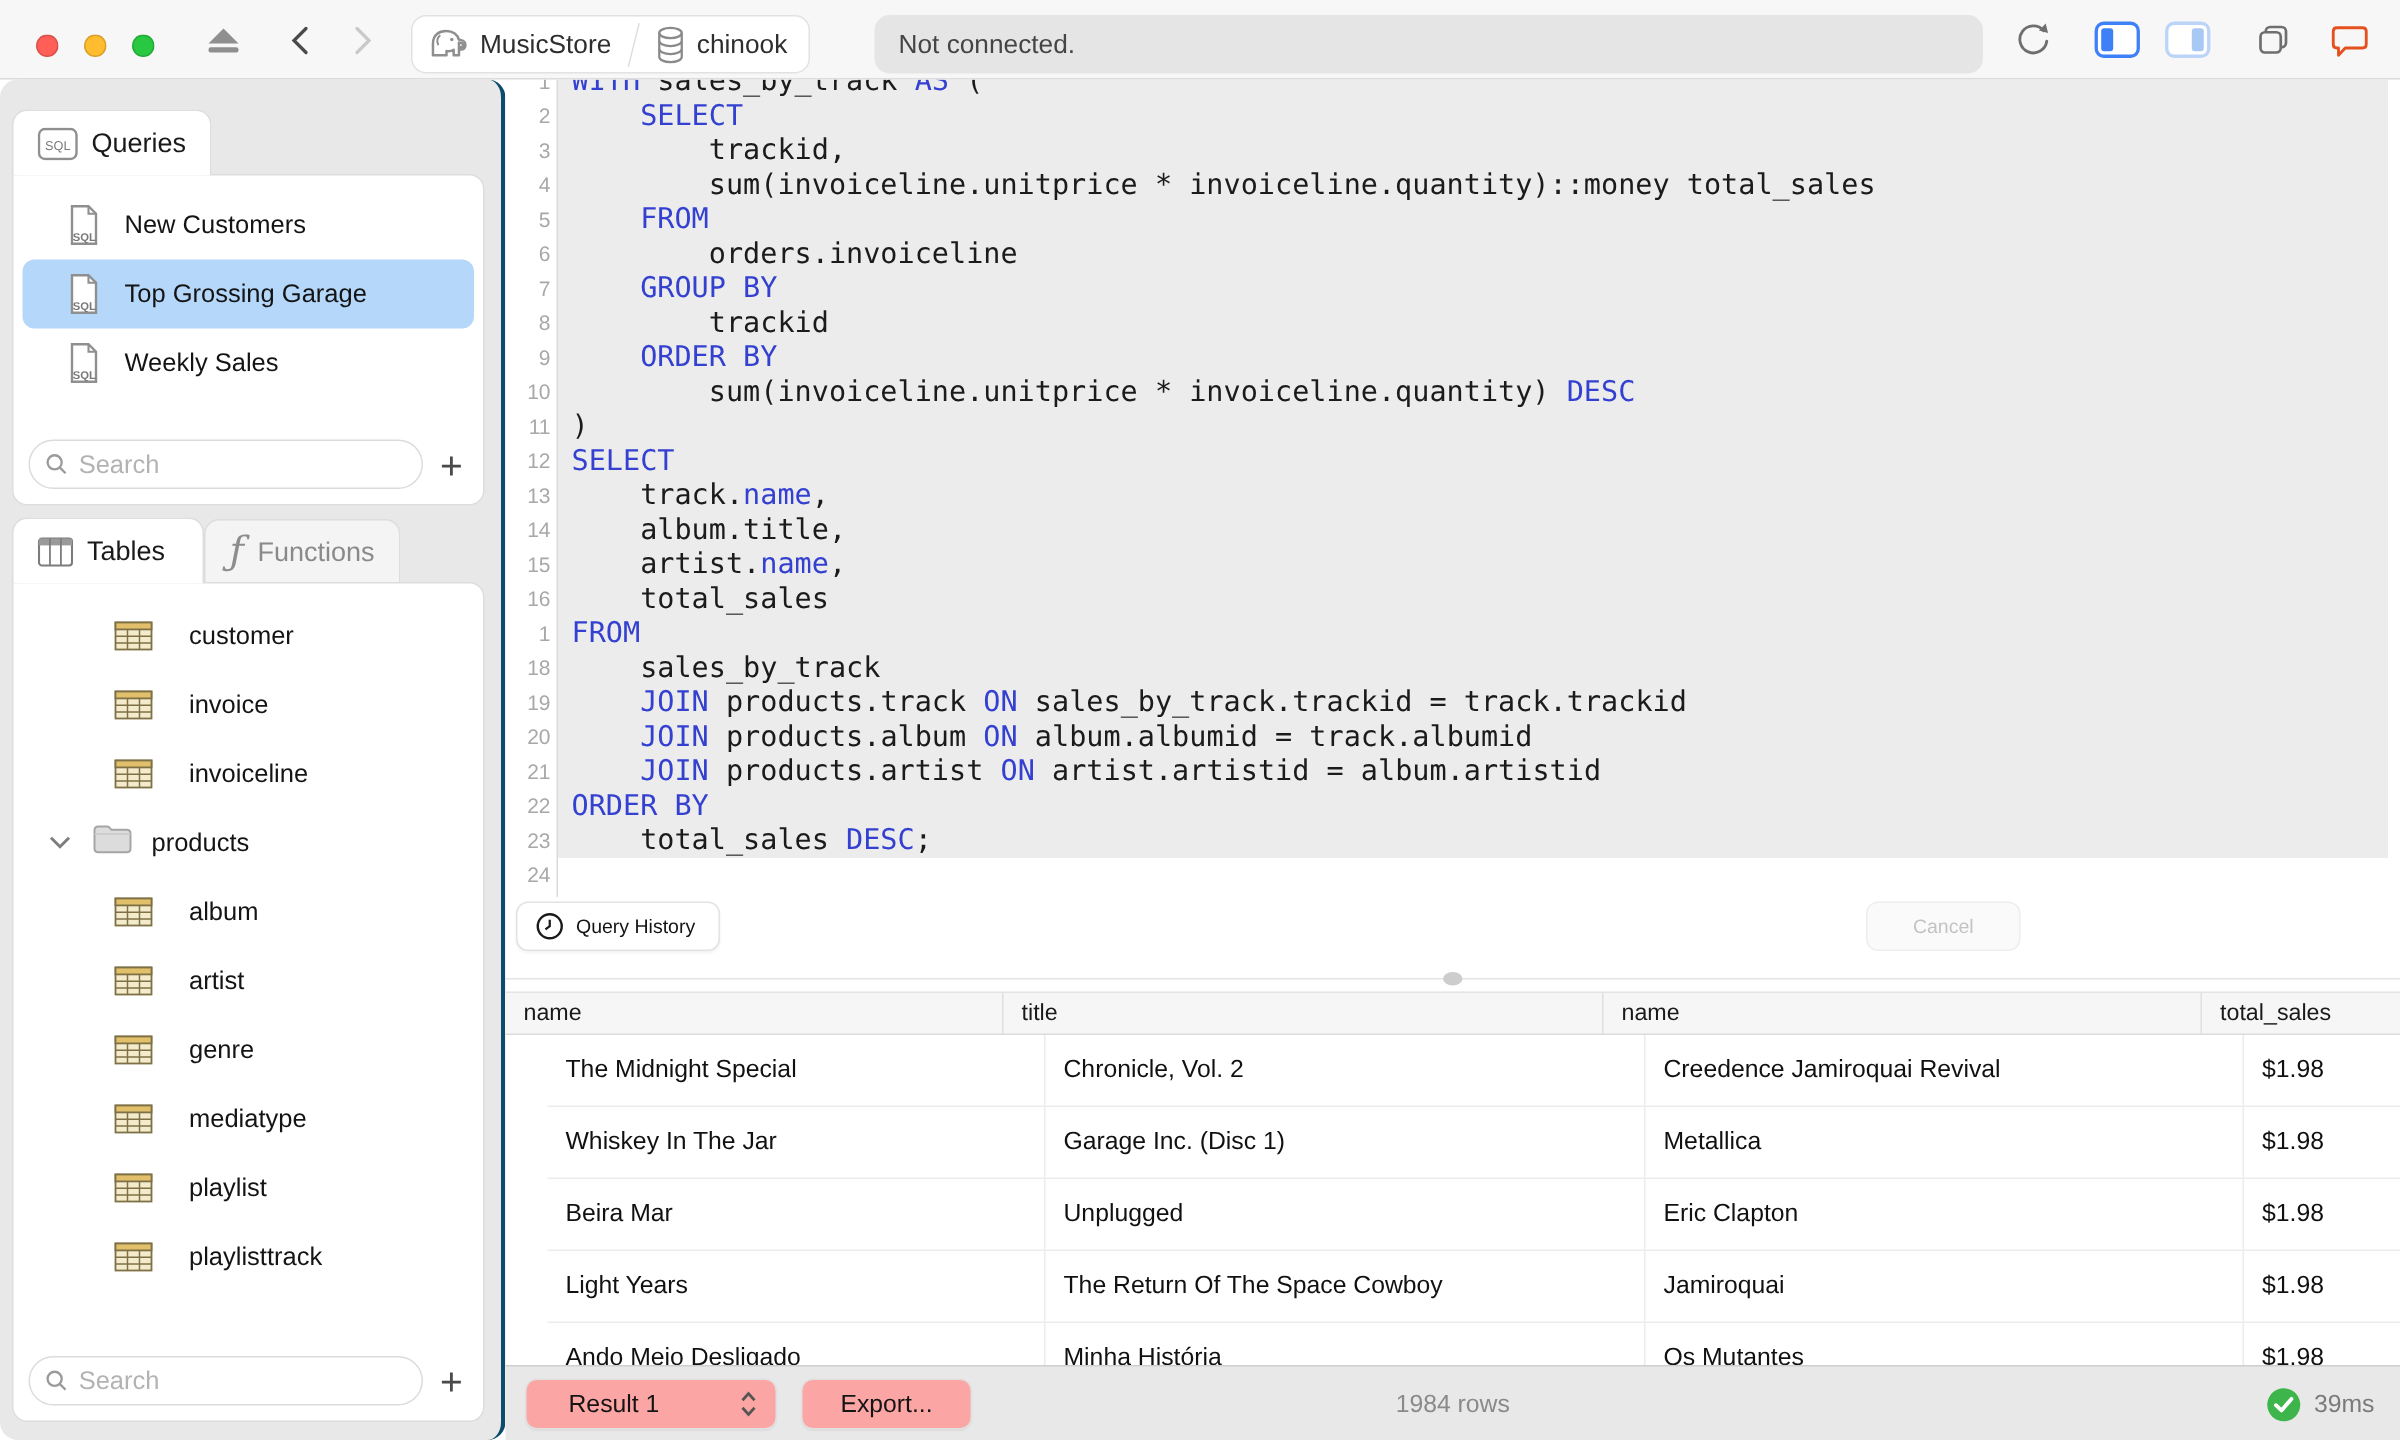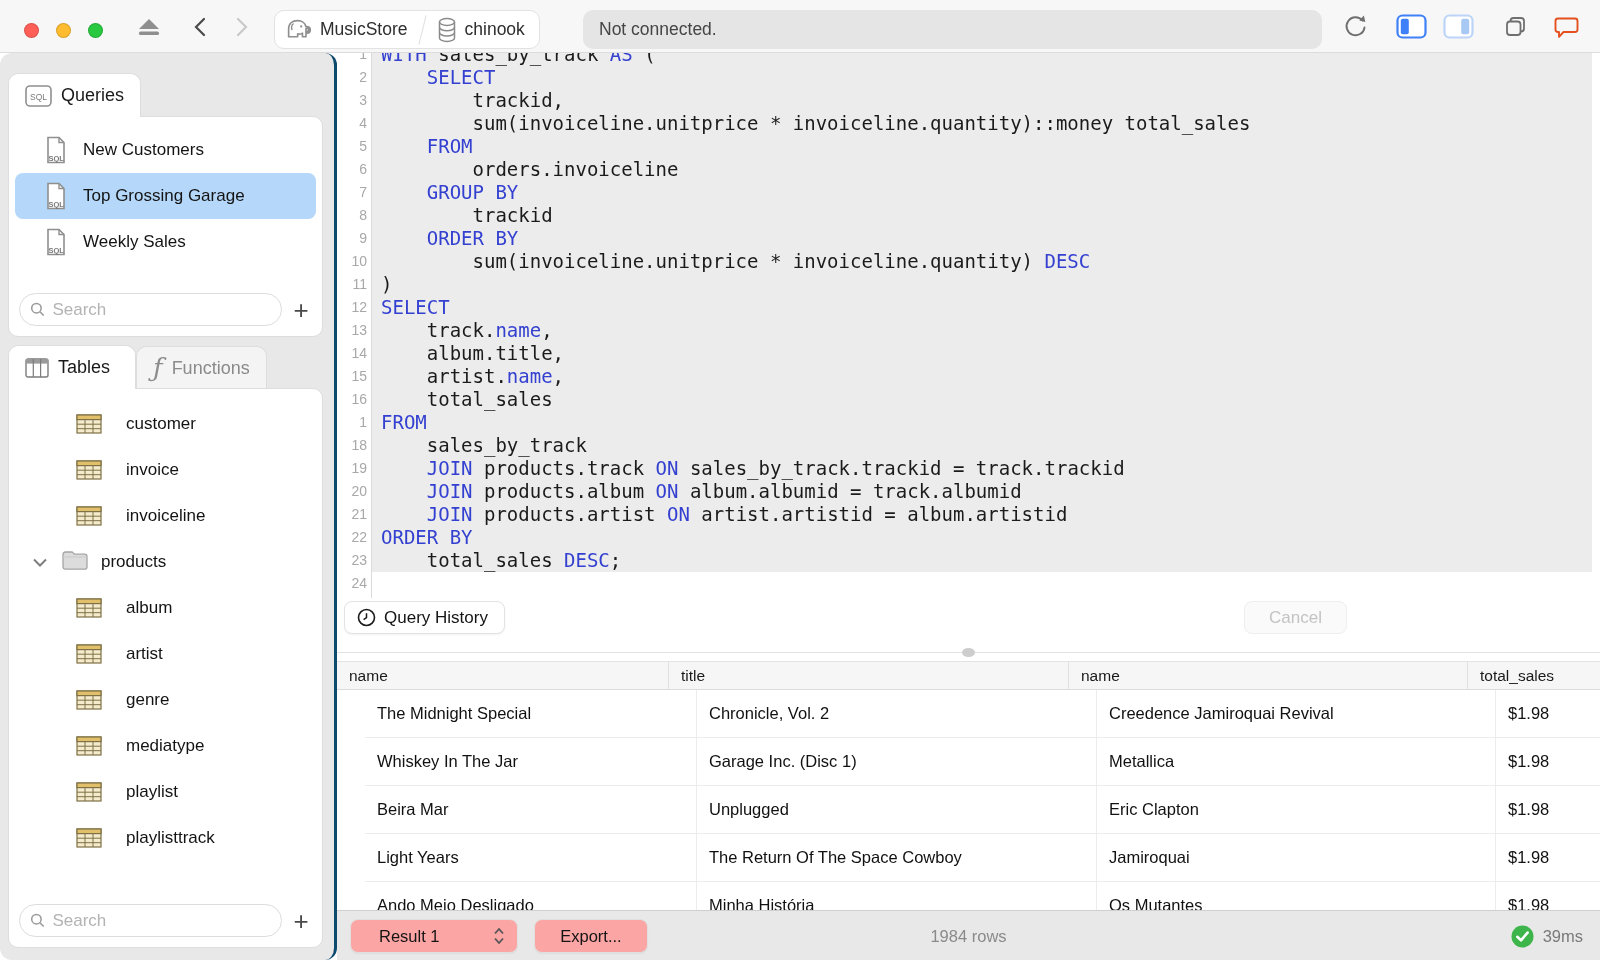--- a/index.html
+++ b/index.html
@@ -52,21 +52,21 @@
   .main{position:absolute;left:337px;top:53px;width:1263px;height:907px;background:#fff;}
   .editor{position:absolute;left:0;top:0;width:1263px;height:545px;overflow:hidden;}
   .stmt-highlight{position:absolute;left:35px;top:0;right:8px;height:519px;background:#ececec;}
   .gutter-line{position:absolute;left:34px;top:0;width:1px;height:545px;background:#dadada;}
   .gutter{position:absolute;left:0;top:-10px;width:30px;text-align:right;color:#a8a8a8;font-size:14px;}
   .gutter div{height:23px;line-height:23px;}
   .code{position:absolute;left:44px;top:-10px;font-family:"DejaVu Sans Mono",monospace;font-size:19px;color:#1b1b1b;white-space:pre;}
   .code div{height:23px;line-height:23px;}
   .kw{color:var(--keyword);}
   .btnrow{position:absolute;left:0;top:548px;width:1263px;height:33px;}
-  .btn{height:33px;border-radius:8px;display:inline-flex;align-items:center;justify-content:center;font-size:17px;}
+  .btn{height:33px;border-radius:8px;display:inline-flex;align-items:center;justify-content:center;font-size:13px;}
   .btn-history{position:absolute;left:7px;top:0;padding:0 16px 0 12px;gap:8px;background:#fff;border:1px solid #e3e3e3;box-shadow:0 1px 2px rgba(0,0,0,.06);color:#141414;}
   .btn-cancel{position:absolute;right:253px;top:0;width:103px;background:#fafafa;border:1px solid #eee;color:#c3c3c3;}
   .btn-exec{position:absolute;right:14px;top:0;width:214px;background:var(--accent);color:#fff;font-weight:600;border:none;}
   .split{position:absolute;left:0;top:599px;width:1263px;height:1px;background:#e3e3e3;}
   .split-dot{position:absolute;left:625px;top:595px;width:13px;height:9px;border-radius:50%;background:#cdcdcd;}
   .rgrid{display:grid;grid-template-columns:332px 400px 399px 1fr;}
   .rheader{position:absolute;left:0;top:608px;width:1263px;height:29px;background:#f6f6f6;border-top:1px solid #e3e3e3;border-bottom:1px solid #dcdcdc;}
   .rheader .r-cell{line-height:27px;font-size:15.5px;color:#1a1a1a;border-right:1px solid #e0e0e0;padding:0 12px;}
   .rows{position:absolute;left:0;top:637px;width:1263px;height:220px;overflow:hidden;}
   .r-row{height:48px;border-bottom:1px solid #ececec;background:#fff;margin-left:28px;}

